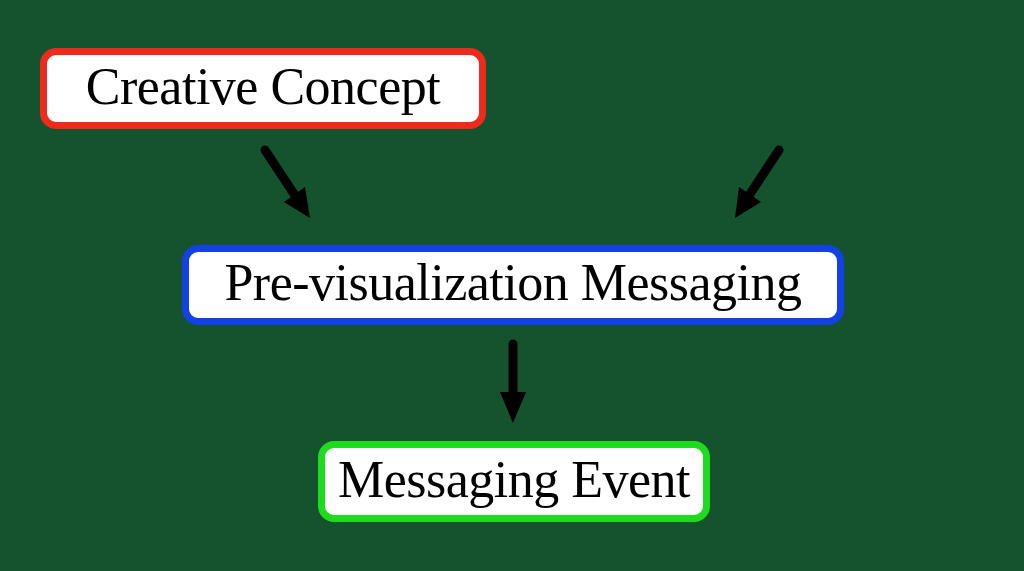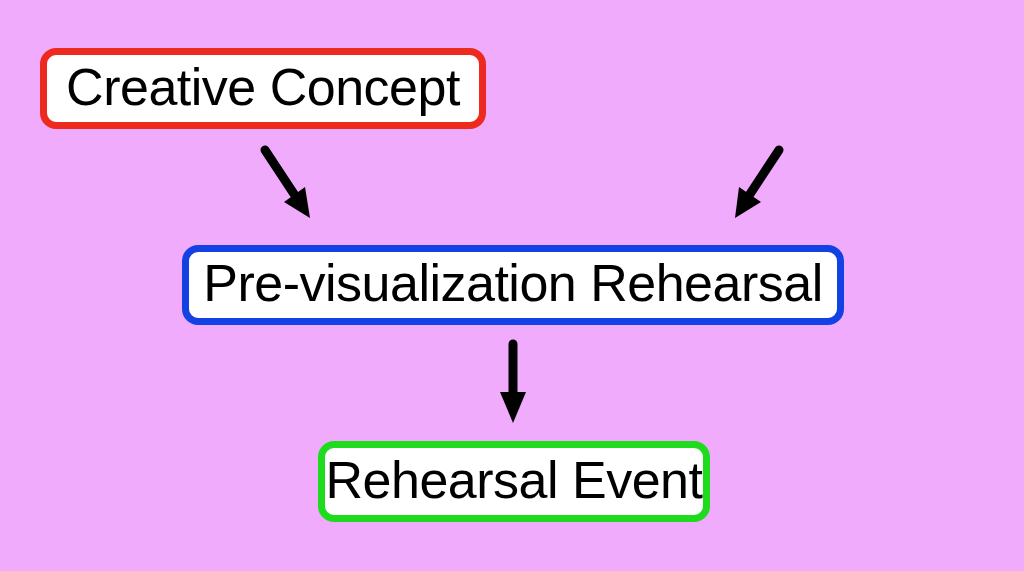--- a/index.html
+++ b/index.html
@@ -5,22 +5,23 @@
   html, body {
     margin: 0;
     padding: 0;
     background: #ffffff;
     font-family: "Liberation Sans", sans-serif;
   }
   .canvas {
     position: relative;
     width: 1024px;
     height: 571px;
-    background: #f0abfc;
+    background: #14532d;
     overflow: hidden;
+    font-family: Liberation Serif, serif;
   }
   .node {
     position: absolute;
     box-sizing: border-box;
     border: 7px solid #000;
     border-radius: 16px;
     background: #ffffff;
     display: flex;
     align-items: center;
     justify-content: center;
@@ -49,25 +50,25 @@
 <body>
 
 <div class="canvas">
 
   <div class="node node-creative" style="border-color: rgb(237, 42, 29);">
     <span>Creative Concept</span>
   </div>
 
 
   <div class="node node-previs" style="border-color: rgb(20, 65, 228);">
-    <span>Pre-visualization Rehearsal</span>
+    <span>Pre-visualization Messaging</span>
   </div>
 
   <div class="node node-impactful" style="border-color: rgb(30, 219, 30);">
-    <span>Rehearsal Event</span>
+    <span>Messaging Event</span>
   </div>
 
   <svg class="edges-overlay" viewBox="0 0 1024 571" style="color: rgb(0, 0, 0);">
     <g>
       <path d="M265,150 L294,194"></path>
       <polygon points="284,202 305,187 310,218"></polygon>
     </g>
     <g>
       <path d="M779,150 L750,194"></path>
       <polygon points="739,187 761,202 735,218"></polygon>

